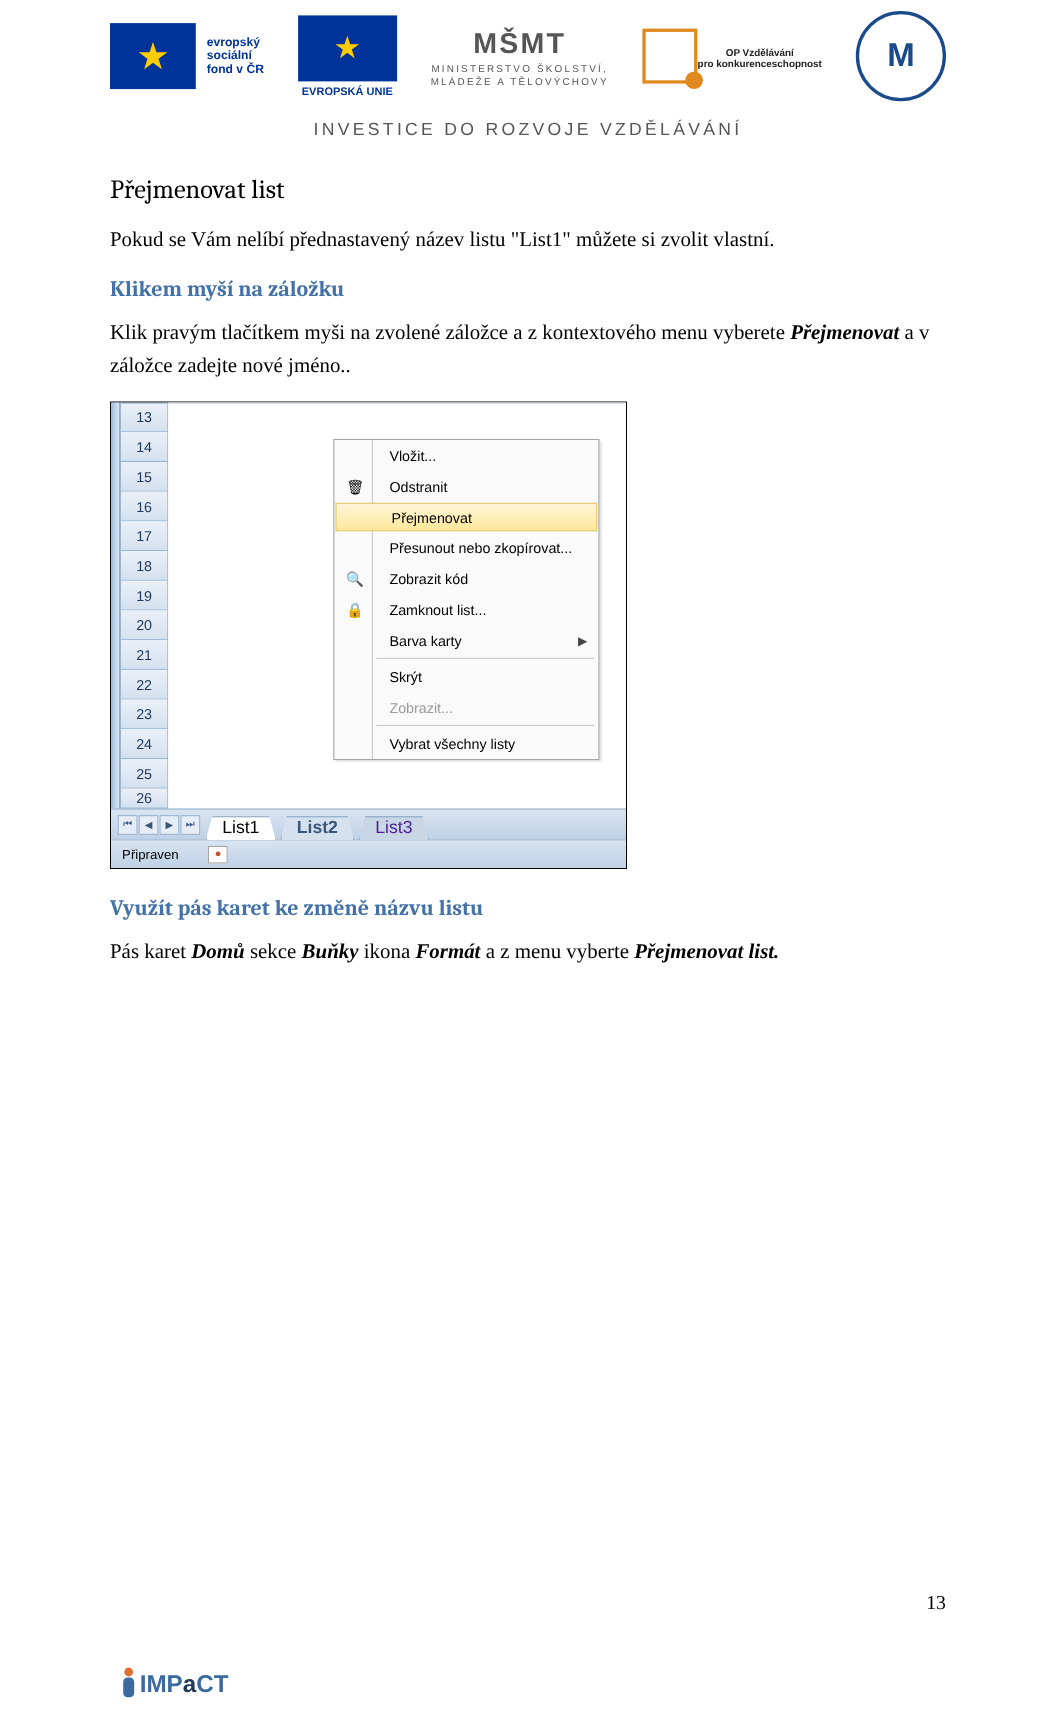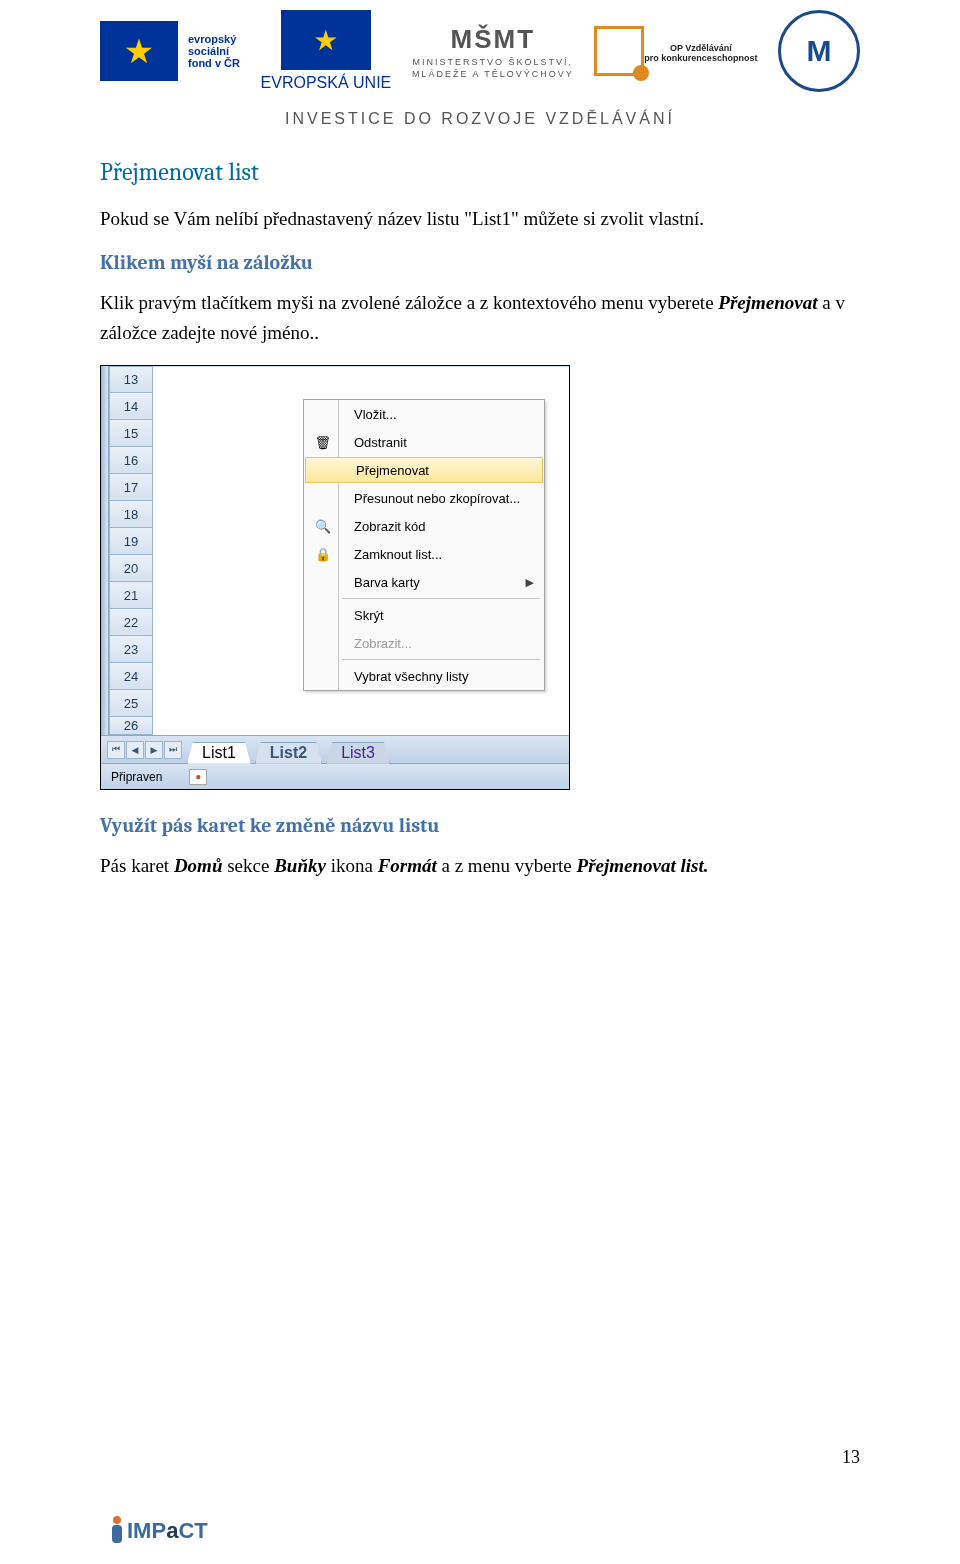--- a/index.html
+++ b/index.html
@@ -51,21 +51,21 @@
   }
   .opvk-sq::after{ content:""; position:absolute; right:-8px; bottom:-8px; width:16px; height:16px; background:#e08a1e; border-radius:50%;}
   .opvk-t { font-size:9px; font-family:Arial,sans-serif; color:#222; font-weight:bold; margin-top:4px; text-align:center;}
   .muni-seal {
     width:82px; height:82px; border-radius:50%; border:3px solid #1a4a8a; display:flex; align-items:center; justify-content:center; color:#1a4a8a; font-size:30px; font-weight:bold;
   }
   .investice {
     text-align:center; font-family:Arial,sans-serif; letter-spacing:3px; color:#555; margin-top:18px; font-size:16px;
   }
   .h2 {
-    color:#0369a1; font-family:Cambria, "Times New Roman", serif; font-size:24px; margin-top:30px; margin-bottom:18px;
+    color:#000000; font-family:Cambria, "Times New Roman", serif; font-size:24px; margin-top:30px; margin-bottom:18px;
   }
   .body-text { font-size:19px; line-height:1.55; margin-bottom:18px; }
   .h3 {
     color:#4472a8; font-family:Cambria, "Times New Roman", serif; font-size:20px; margin-top:6px; margin-bottom:14px; font-weight:bold;
   }
   .italic { font-style: italic; font-weight:bold; }
   
   .excel-shot {
     border:1px solid #000; width:470px; margin-top:4px; margin-bottom:24px; font-family:"Segoe UI",Tahoma,Arial,sans-serif; font-size:13px; position:relative;
   }
@@ -126,21 +126,21 @@
         <div style="color:#ffcc00; font-size:34px;">★</div>
       </div>
       <div class="esf-text">
         <div>evropský</div>
         <div>sociální</div>
         <div>fond v ČR</div>
       </div>
     </div>
     <div class="logo-box">
       <div class="eu-flag">★</div>
-      <div style="margin-top:4px; font-weight:normal; color:#003399; font-size:16px;">EVROPSKÁ UNIE</div>
+      <div style="margin-top:4px; font-weight:bold; color:#003399; font-size:10px;">EVROPSKÁ UNIE</div>
     </div>
     <div class="logo-box msmt">
       <div class="msmt-logo">MŠMT</div>
       <div class="msmt-text">MINISTERSTVO ŠKOLSTVÍ,</div>
       <div class="msmt-text">MLÁDEŽE A TĚLOVÝCHOVY</div>
     </div>
     <div class="logo-box opvk">
       <div class="opvk-sq"></div>
       <div class="opvk-t">
         <div>OP Vzdělávání</div>

